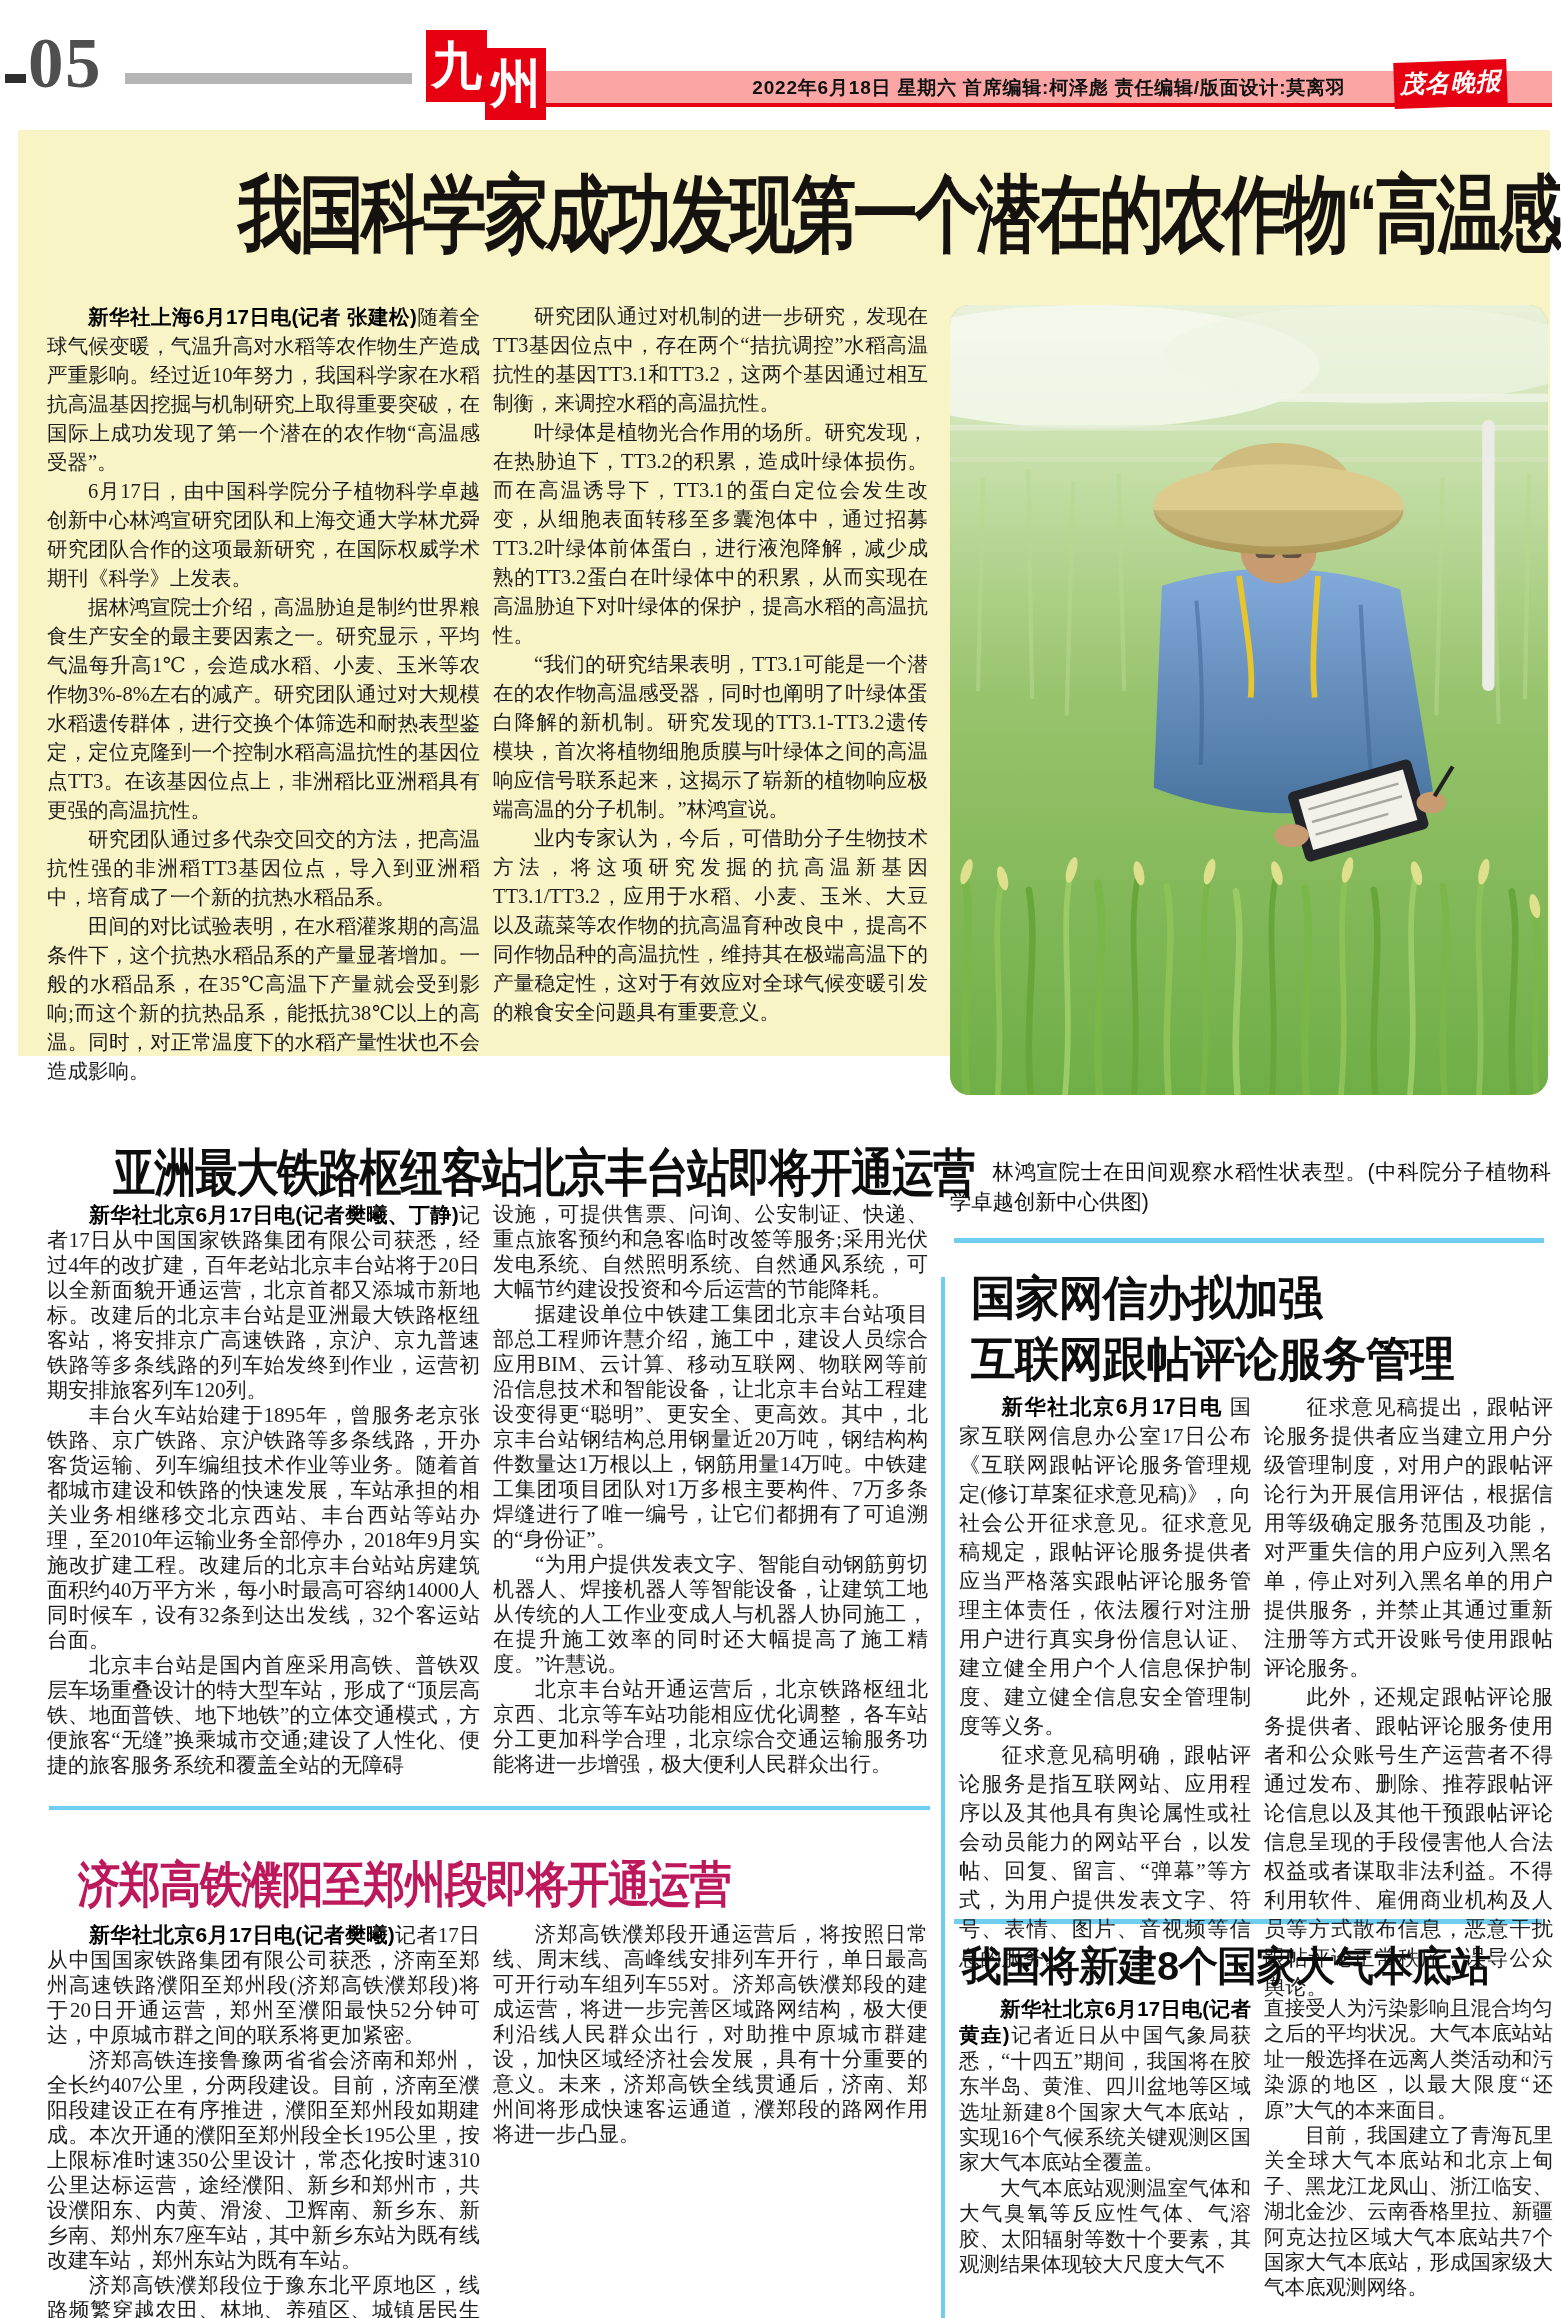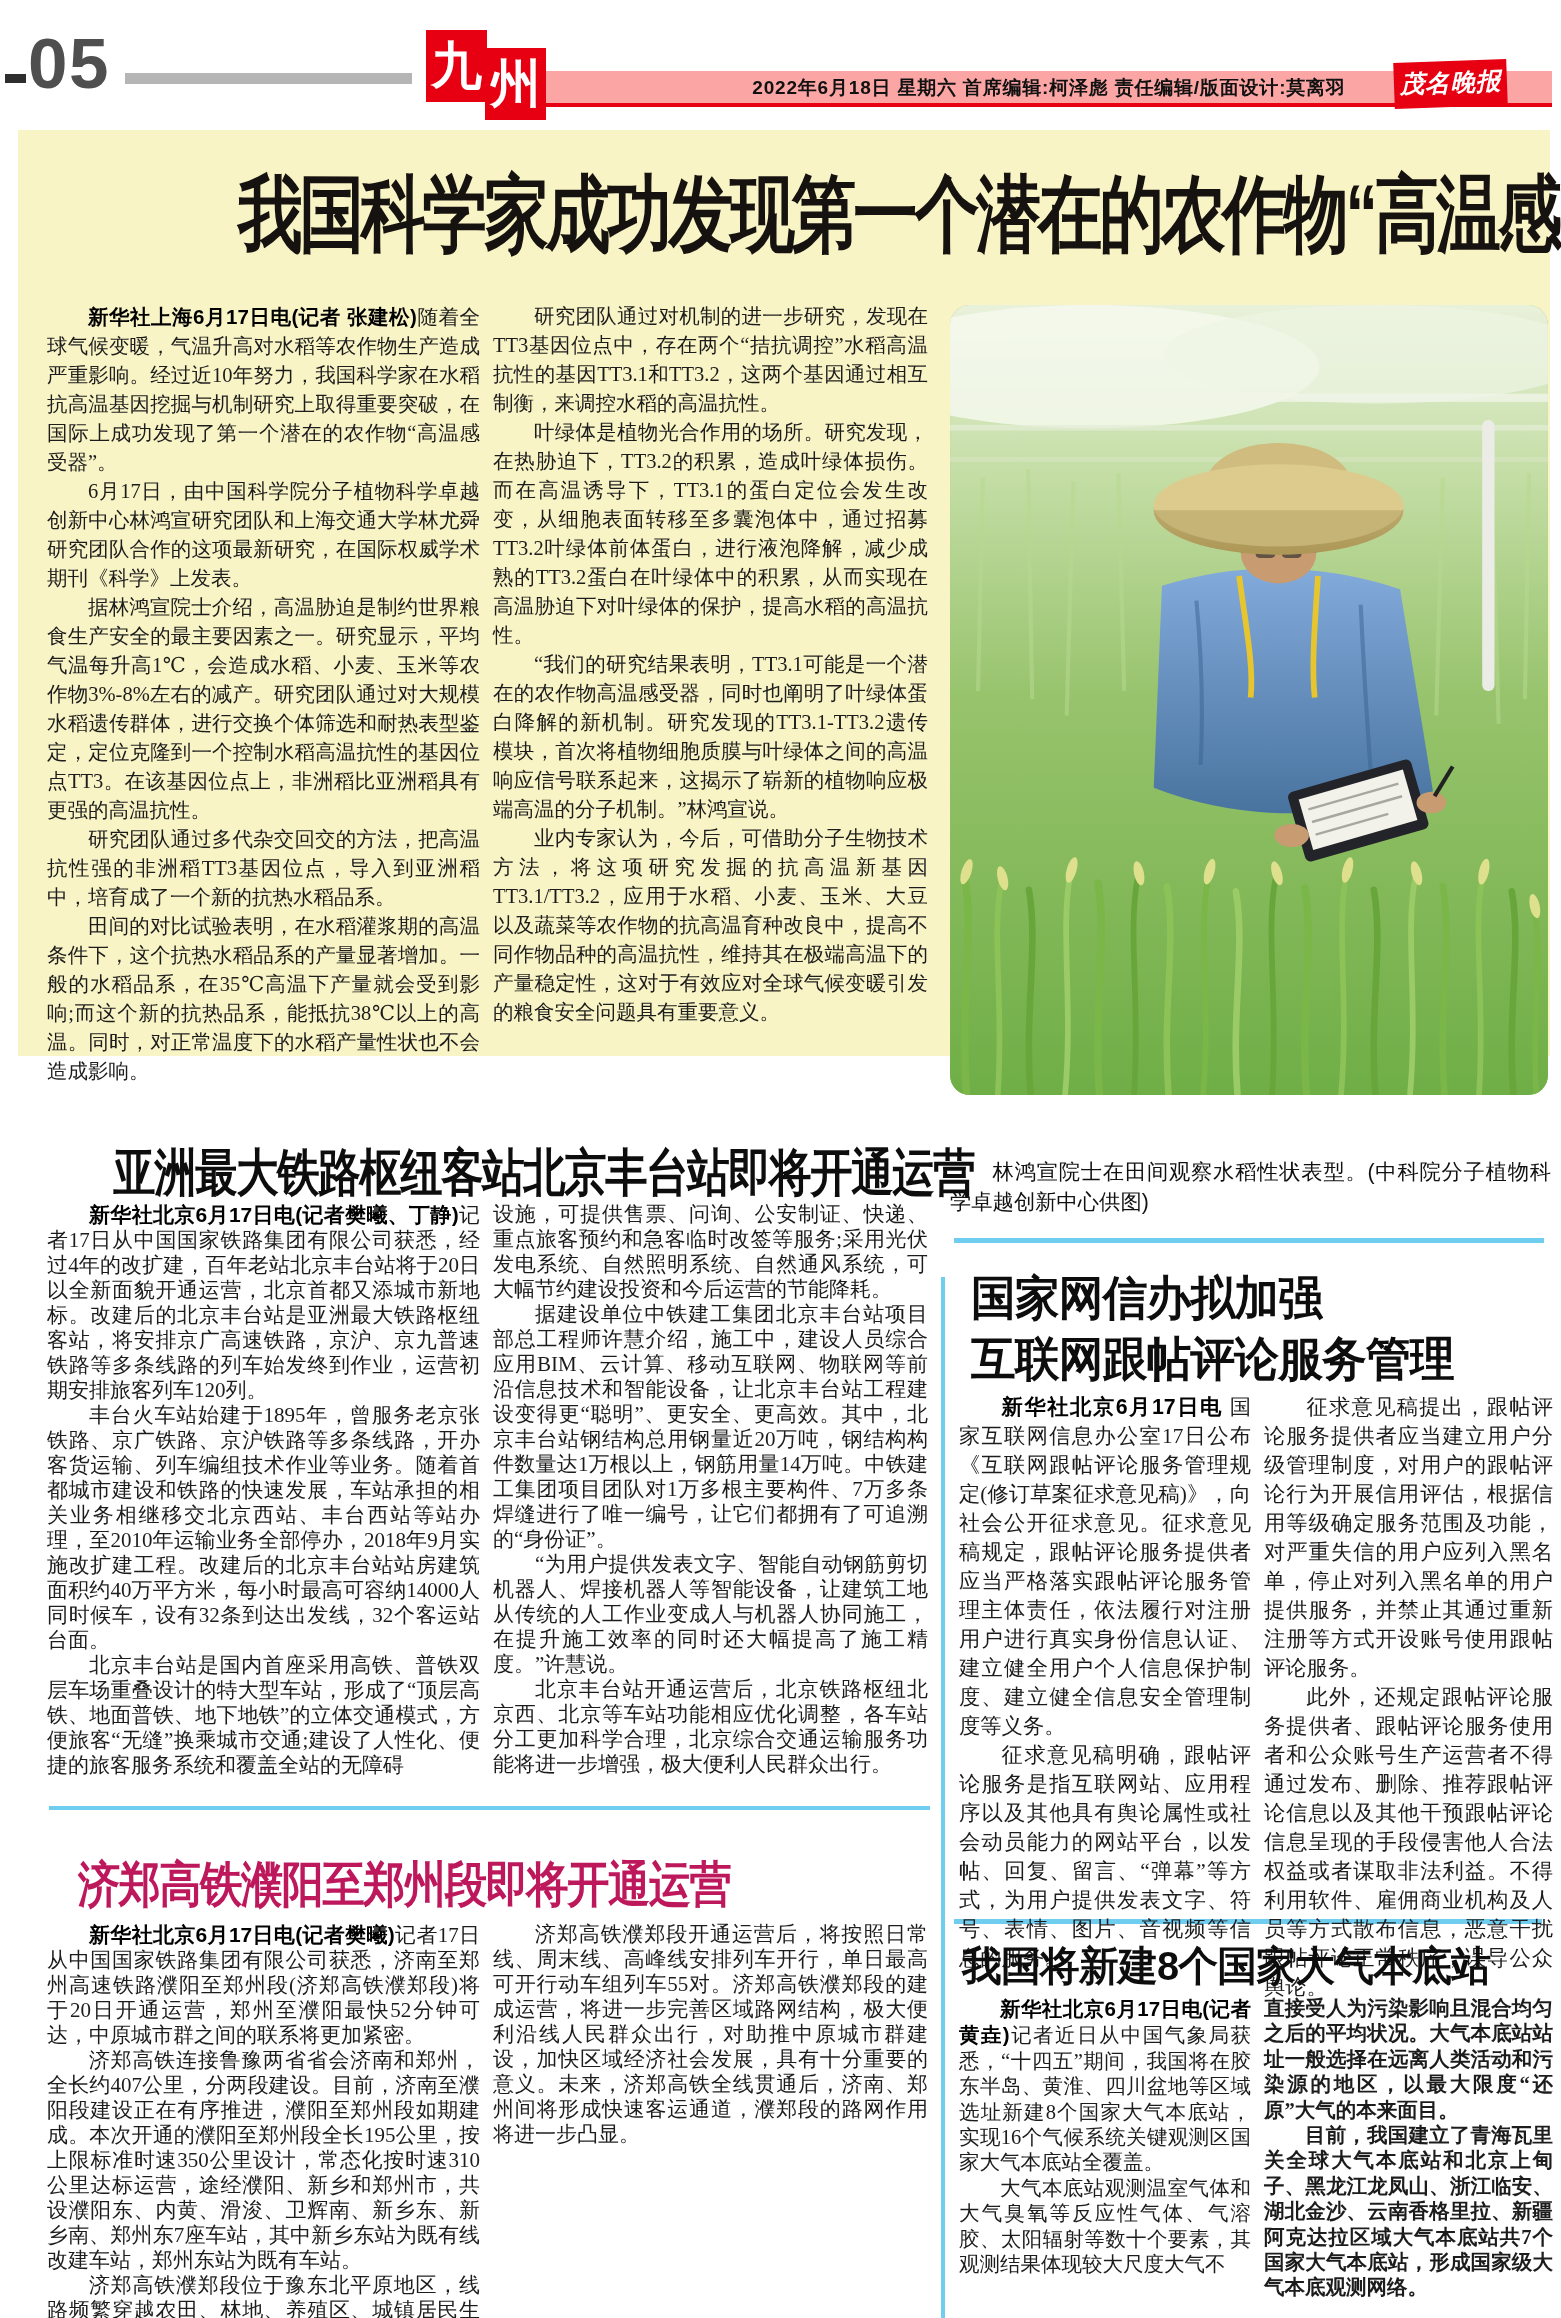--- a/index.html
+++ b/index.html
@@ -5,21 +5,21 @@
   * { margin:0; padding:0; box-sizing:border-box; }
   html,body { background:#ffffff; }
   body {
     position:relative; width:1562px; height:2319px; overflow:hidden;
     font-family:"Liberation Serif","DejaVu Serif",serif; color:#1c1c1c;
   }
   .abs { position:absolute; }
 
   
   .pn-dash { left:4.9px; top:74px; width:21.3px; height:9px; background:#2e2e2e; }
-  .page-num { left:28px; top:23px; font-family:Liberation Sans, sans-serif;
+  .page-num { left:28px; top:23px; font-family:Liberation Serif, serif;
     font-size:71px; font-weight:700; color:#4f4f4f; letter-spacing:1.6px; }
   .pn-rule { left:125px; top:73px; width:287px; height:10.7px; background:#b5b5b5; }
   .sec-box { width:61px; height:72px; background:#e60012; color:#fff; text-align:center;
     font-family:"Liberation Serif","DejaVu Serif",serif; font-weight:700; font-size:51px; line-height:72px; }
   .sec-box.b1 { left:426px; top:30px; }
   .sec-box.b2 { left:485px; top:48px; }
   .date-bar { left:546px; top:71px; width:1006px; height:33px; background:#fca5a5;
     font-family:"Liberation Sans","DejaVu Sans",sans-serif; font-size:19px; font-weight:600;
     color:#111; text-align:center; line-height:33px; letter-spacing:0.8px; }
   .date-rule { left:546px; top:103px; width:1006px; height:4.1px; background:#e60012; }
@@ -72,21 +72,21 @@
     transform:scaleX(0.95); transform-origin:0 50%; letter-spacing:-0.8px; }
   .wx-c1 { left:959px; top:1393px; width:292px; font-size:21.3px; line-height:29px; }
   .wx-c2 { left:1264px; top:1393px; width:289px; font-size:21.3px; line-height:29px; }
 
   
   .dq-hl { left:962px; top:1939px; white-space:nowrap;
     font-family:"Liberation Sans","DejaVu Sans",sans-serif; color:#0d0d0d; }
   .dq-hl span { display:inline-block; font-size:41px; font-weight:900;
     transform:scaleX(0.97); transform-origin:0 50%; letter-spacing:-0.8px; }
   .dq-c1 { left:959px; top:1996px; width:292px; font-size:20.5px; line-height:25.4px; }
-  .dq-c2 { left:1264px; top:1996px; width:289px; font-size:20.5px; line-height:25.4px;font-weight:bold; }
+  .dq-c2 { left:1264px; top:1996px; width:289px; font-size:20.5px; line-height:25.4px; }
 </style>
 </head>
 <body>
 
 <div class="abs pn-dash"></div>
 <div class="abs page-num">05</div>
 <div class="abs pn-rule"></div>
 <div class="abs sec-box b1">九</div>
 <div class="abs sec-box b2">州</div>
 <div class="abs date-bar">2022年6月18日 星期六 首席编辑:柯泽彪 责任编辑/版面设计:莫离羽</div>

